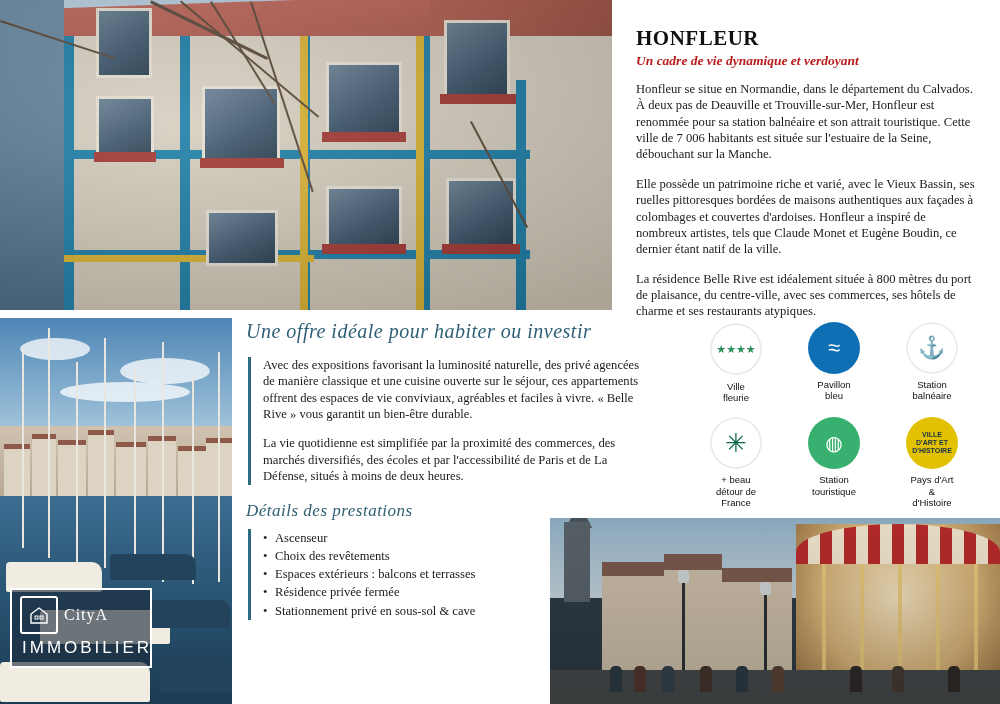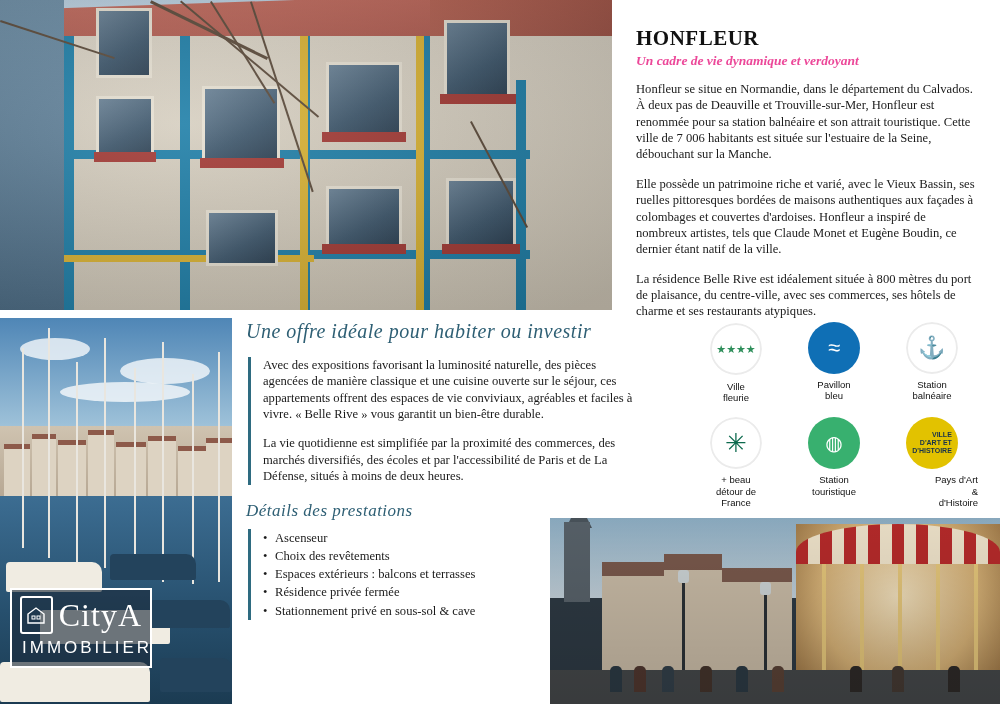--- a/index.html
+++ b/index.html
@@ -92,21 +92,21 @@
     font-weight: bold;
     letter-spacing: 0.5px;
     color: #111111;
     margin: 0 0 2px 0;
   }
   .info-sub {
     font-family: "Liberation Serif", serif;
     font-style: italic;
     font-weight: bold;
     font-size: 13.5px;
-    color: #ec4899;
+    color: #b91c1c;
     margin: 0 0 12px 0;
   }
   .info-p {
     font-family: "Liberation Serif", serif;
     font-size: 12.6px;
     line-height: 1.30;
     color: #1a1a1a;
     margin: 0 0 13px 0;
     text-align: left;
   }
@@ -159,21 +159,21 @@
   .logo-row { display: flex; align-items: center; gap: 6px; }
   .logo-mark {
     width: 34px; height: 34px;
     border: 2px solid #ffffff;
     border-radius: 3px;
     display: flex; align-items: center; justify-content: center;
     font-size: 17px; line-height: 1;
   }
   .logo-name {
     font-family: "Liberation Serif", serif;
-    font-size: 32px;
+    font-size: 16px;
     letter-spacing: 1px;
     font-weight: normal;
   }
   .logo-sub {
     font-family: Liberation Sans, sans-serif;
     font-size: 17px;
     letter-spacing: 3px;
     margin-top: 4px;
     margin-left: 2px;
   }
@@ -429,21 +429,21 @@
         </svg>
       </div>
       <div class="logo-name">CityA</div>
     </div>
     <div class="logo-sub">IMMOBILIER</div>
   </div>
 
   <div class="mid-col">
     <div class="script-title">Une offre idéale pour habiter ou investir</div>
     <div class="bar-block">
-      <p class="mid-p">Avec des expositions favorisant la luminosité naturelle, des pièces agencées de manière classique et une cuisine ouverte sur le séjour, ces appartements offrent des espaces de vie conviviaux, agréables et faciles à vivre. « Belle Rive » vous garantit un bien-être durable.</p>
+      <p class="mid-p">Avec des expositions favorisant la luminosité naturelle, des privé agencées de manière classique et une cuisine ouverte sur le séjour, ces appartements offrent des espaces de vie conviviaux, agréables et faciles à vivre. « Belle Rive » vous garantit un bien-être durable.</p>
       <p class="mid-p">La vie quotidienne est simplifiée par la proximité des commerces, des marchés diversifiés, des écoles et par l'accessibilité de Paris et de La Défense, situés à moins de deux heures.</p>
     </div>
 
     <div class="script-title small" style="margin-top:16px;">Détails des prestations</div>
     <div class="bar-block">
       <ul class="feat-list">
         <li>Ascenseur</li>
         <li>Choix des revêtements</li>
         <li>Espaces extérieurs : balcons et terrasses</li>
         <li>Résidence privée fermée</li>
@@ -491,21 +491,21 @@
     </div>
 
     <div class="badge" style="margin-top:10px;">
       <div class="badge-mark bm-tourist">
         <span style="font-size:20px;">◍</span>
       </div>
       <div class="badge-label" style="white-space:pre-line;">Station
 touristique</div>
     </div>
 
-    <div class="badge" style="margin-top:10px;text-align:right;">
+    <div class="badge" style="margin-top:10px;">
       <div class="badge-mark bm-hist">
         <span style="white-space:pre-line;line-height:1.15;">VILLE
 D'ART ET
 D'HISTOIRE</span>
       </div>
       <div class="badge-label" style="white-space:pre-line;">Pays d'Art
 &amp;
 d'Histoire</div>
     </div>
 

